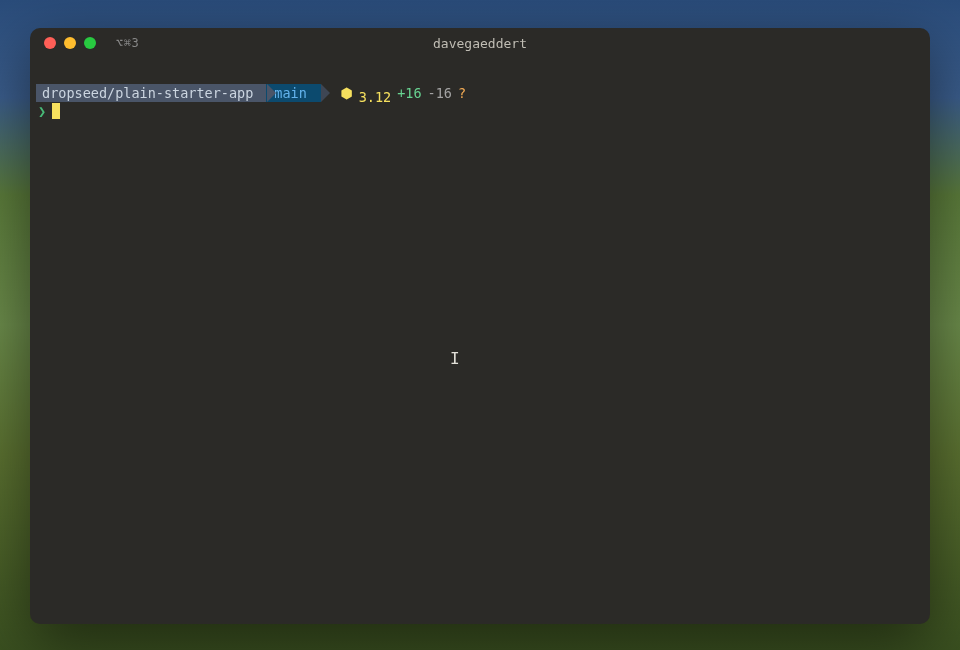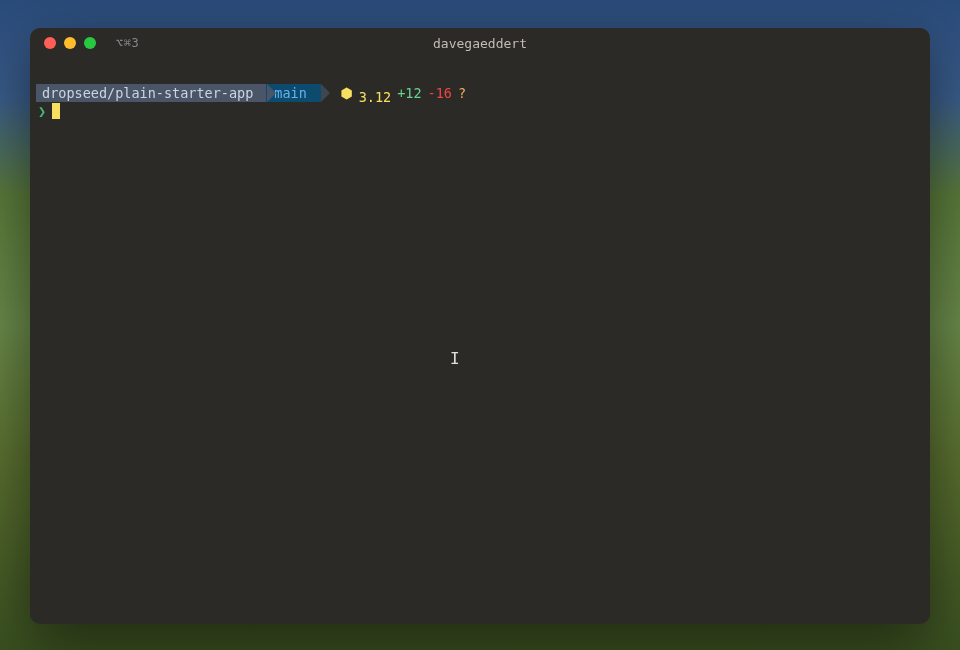--- a/index.html
+++ b/index.html
@@ -117,21 +117,21 @@
       align-items: center;
       gap: 6px;
       margin-left: 20px;
     }
     .py-icon {
       color: #f6e05e;
       font-weight: bold;
     }
     .py-version { color: #f6e05e; margin-top: 8px; }
     .git-add { color: #68d391; }
-    .git-del { color: #ef4444; }
+    .git-del { color: #a3a3a3; }
     .git-untracked { color: #f6ad55; }
     .input-line {
       display: flex;
       align-items: center;
       margin-top: 0px;
       padding-left: 2px;
     }
     .prompt-char {
       color: #48bb78;
       font-weight: bold;
@@ -173,21 +173,21 @@
         <span>dropseed/plain-starter-app</span>
         <span class="seg-chevron"></span>
       </span>
       <span class="segment seg-branch">
         <span>main</span>
         <span class="seg-chevron"></span>
       </span>
       <span class="status-segment">
         <span class="py-icon">⬢</span>
         <span class="py-version">3.12</span>
-        <span class="git-add">+12</span>
+        <span class="git-add">+16</span>
         <span class="git-del">-16</span>
         <span class="git-untracked">?</span>
       </span>
     </div>
     <div class="input-line">
       <span class="prompt-char">❯</span>
       <span class="cursor-block"></span>
     </div>
 
     <div class="text-cursor">𝙸</div>

